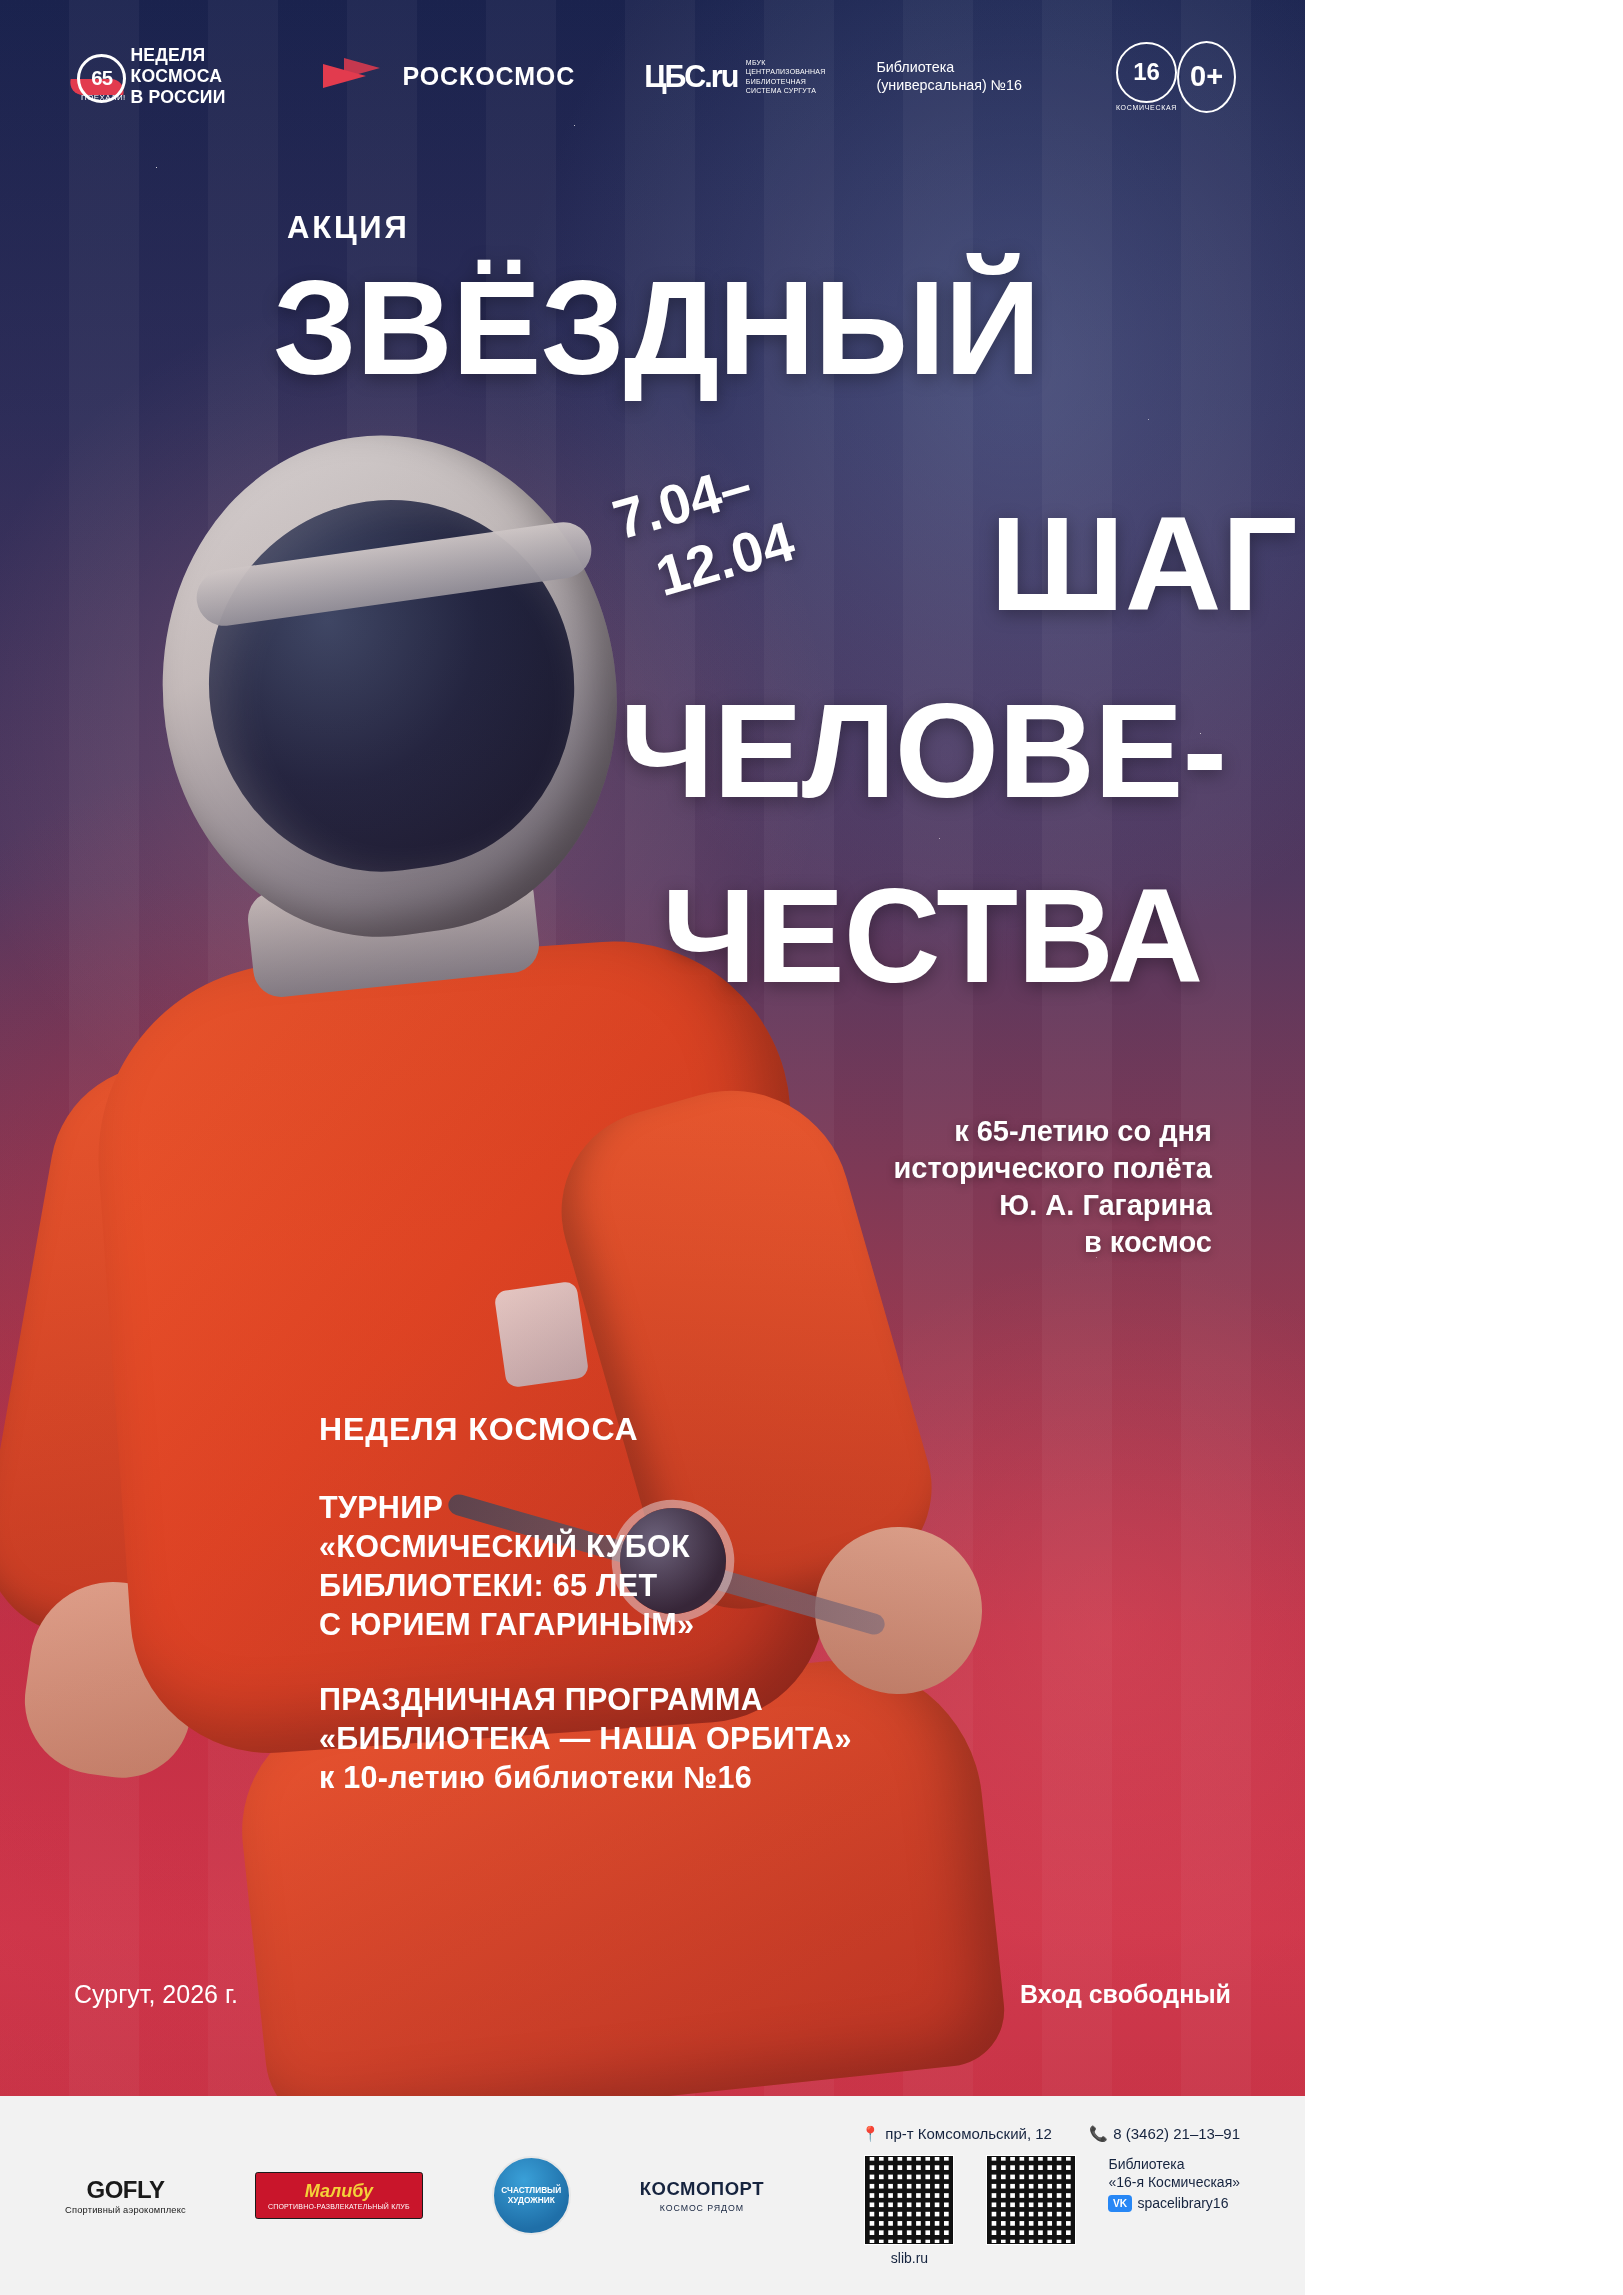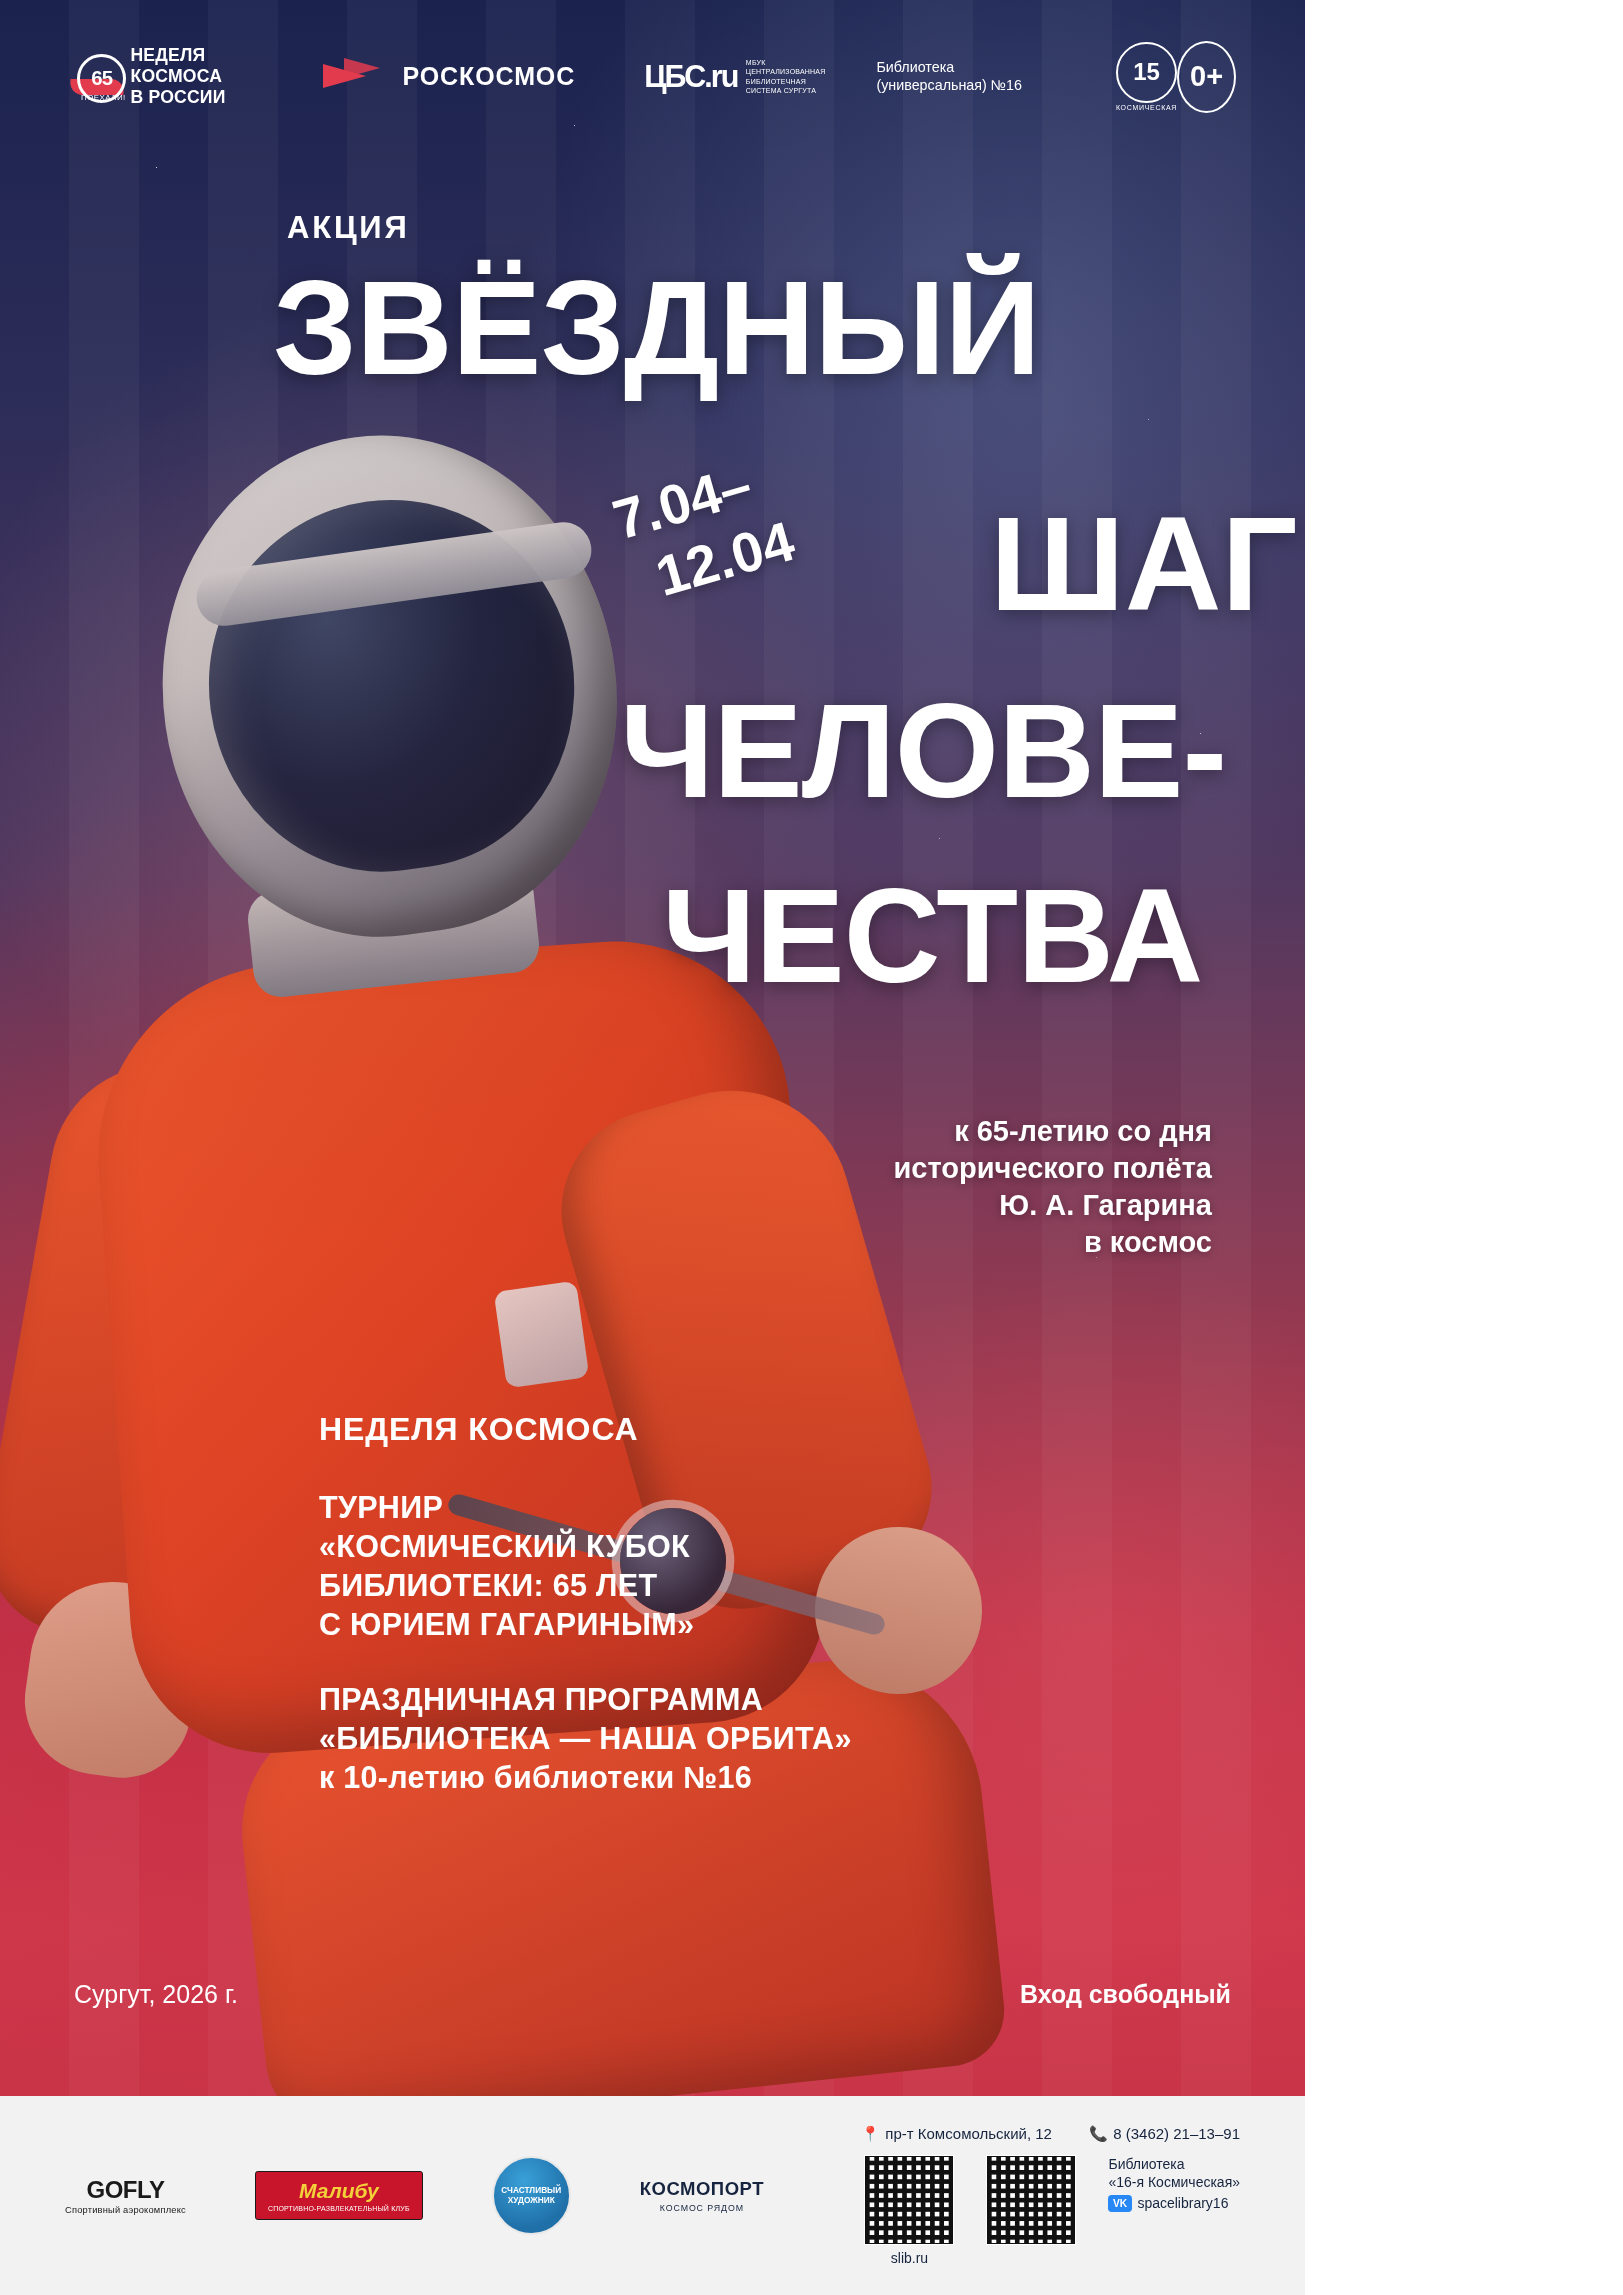--- a/index.html
+++ b/index.html
@@ -302,21 +302,21 @@
     gap: 28px;
   }
   .sponsors { display: flex; align-items: center; gap: 69px; }
   .sp-gofly { color: #1a1a1a; text-align: center; }
   .sp-gofly .big { font-size: 24px; font-weight: bold; letter-spacing: -0.5px; }
   .sp-gofly .small { font-size: 9.3px; letter-spacing: 0.2px; margin-top: 1.9px; }
   .sp-malibu {
     background: #c9152b; color: #f4d13a; padding: 7.4px 12px; border: 1.9px solid #1b1b1b;
     text-align: center; border-radius: 2.8px;
   }
-  .sp-malibu .big { font-size: 21px; font-weight: bold; font-style: italic; text-align: center; }
+  .sp-malibu .big { font-size: 18px; font-weight: bold; font-style: italic; text-align: center; }
   .sp-malibu .small { font-size: 7px; color: #fff; letter-spacing: 0.2px; margin-top: 1.9px; }
   .sp-art {
     width: 79px; height: 79px; border-radius: 50%;
     background: radial-gradient(circle at 40% 30%, #3aa0d8, #1f6fa8 70%);
     border: 2.8px solid #e8e8e8;
     display: flex; align-items: center; justify-content: center;
     color: #fff; font-size: 8.3px; font-weight: bold; text-align: center; line-height: 1.1;
     padding: 4.6px; box-sizing: border-box;
   }
   .sp-cosmoport { text-align: center; color: #16243f; }
@@ -398,21 +398,21 @@
     </div>
 
     <div class="mbuk">
       <div class="glyph">ЦБС.ru</div>
       <div class="sub">МБУК ЦЕНТРАЛИЗОВАННАЯ БИБЛИОТЕЧНАЯ СИСТЕМА СУРГУТА</div>
     </div>
 
     <div class="libname">Библиотека (универсальная) №16</div>
 
     <div class="libmark">
-      <div class="ring">15</div>
+      <div class="ring">16</div>
       <div class="cap">КОСМИЧЕСКАЯ</div>
     </div>
 
     <div class="agelimit">0+</div>
   </div>
 
   <div class="kicker">АКЦИЯ</div>
   <div class="title-1">ЗВЁЗДНЫЙ</div>
   <div class="title-2">ШАГ</div>
   <div class="title-3">ЧЕЛОВЕ-</div>

